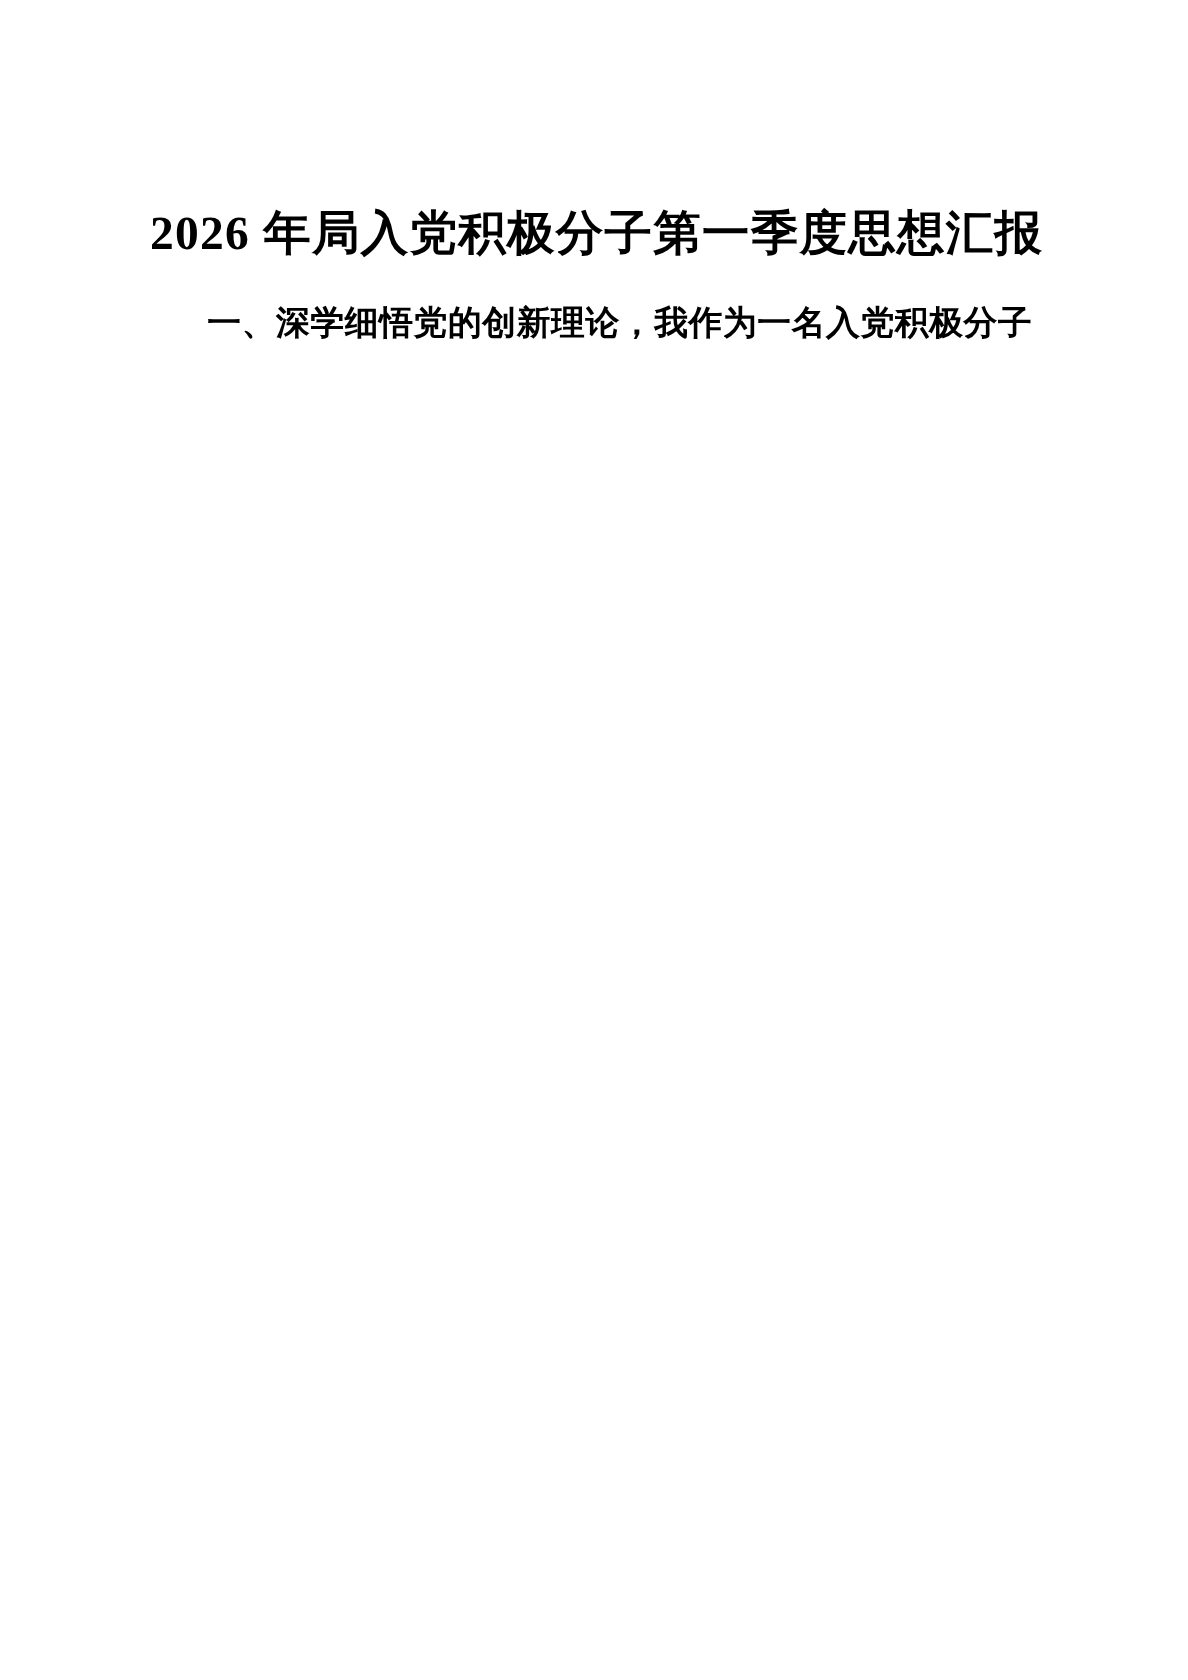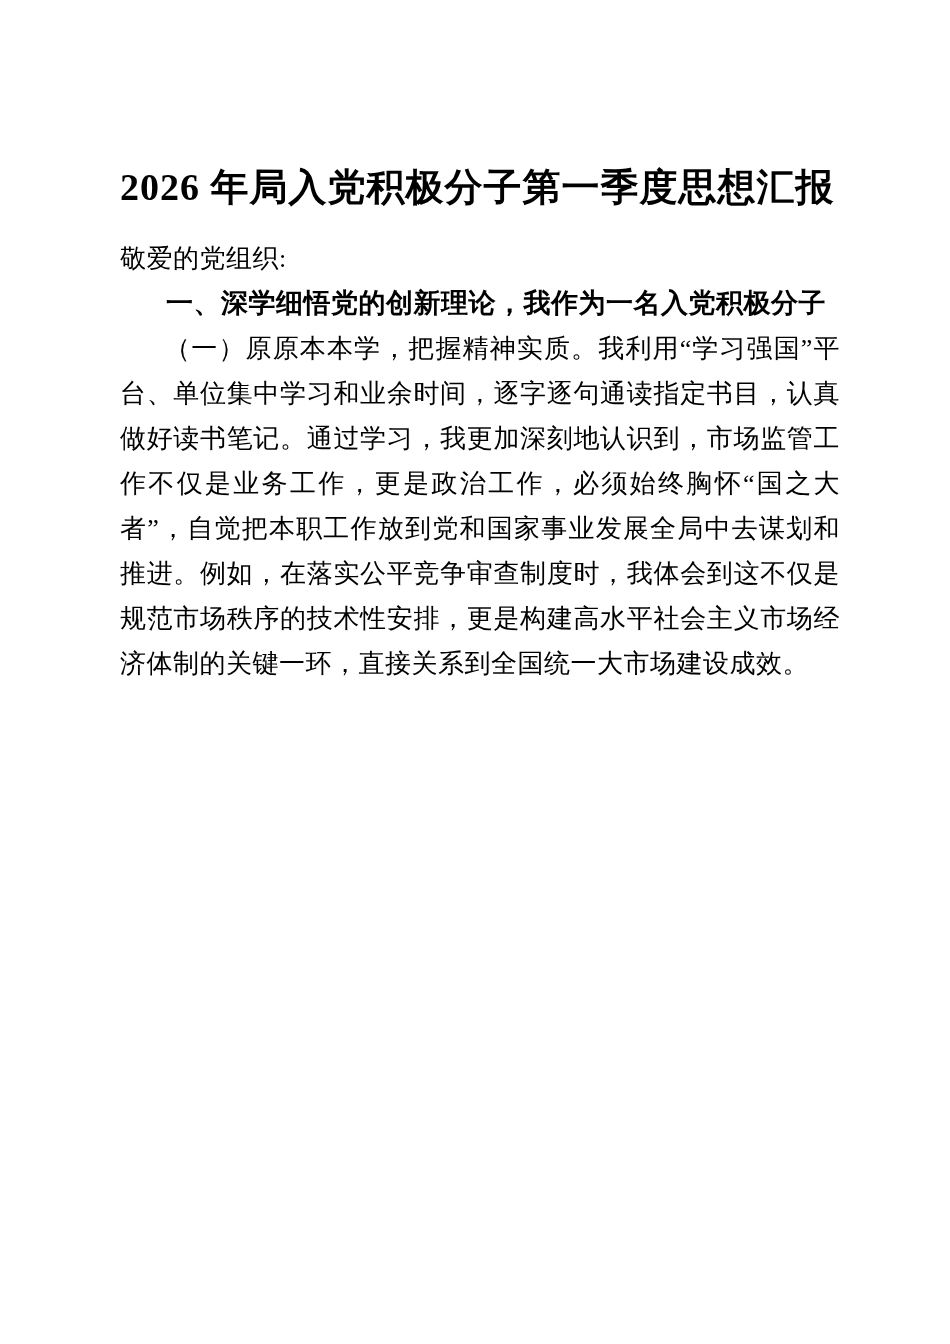--- a/index.html
+++ b/index.html
@@ -53,21 +53,19 @@
     text-align: justify;
   }
 </style>
 </head>
 <body>
 
 <div class="page">
   <div class="content">
     <h1 class="doc-title">2026 年局入党积极分子第一季度思想汇报</h1>
 
-    <p class="salutation">敬爱的党组织:</p>
 
 
     <h2 class="section-heading">一、深学细悟党的创新理论，我作为一名入党积极分子</h2>
 
 
-    <p class="body-para">（一）原原本本学，把握精神实质。我利用“学习强国”平台、单位集中学习和业余时间，逐字逐句通读指定书目，认真做好读书笔记。通过学习，我更加深刻地认识到，市场监管工作不仅是业务工作，更是政治工作，必须始终胸怀“国之大者”，自觉把本职工作放到党和国家事业发展全局中去谋划和推进。例如，在落实公平竞争审查制度时，我体会到这不仅是规范市场秩序的技术性安排，更是构建高水平社会主义市场经济体制的关键一环，直接关系到全国统一大市场建设成效。</p>
   </div>
 </div>
 
 </body></html>

